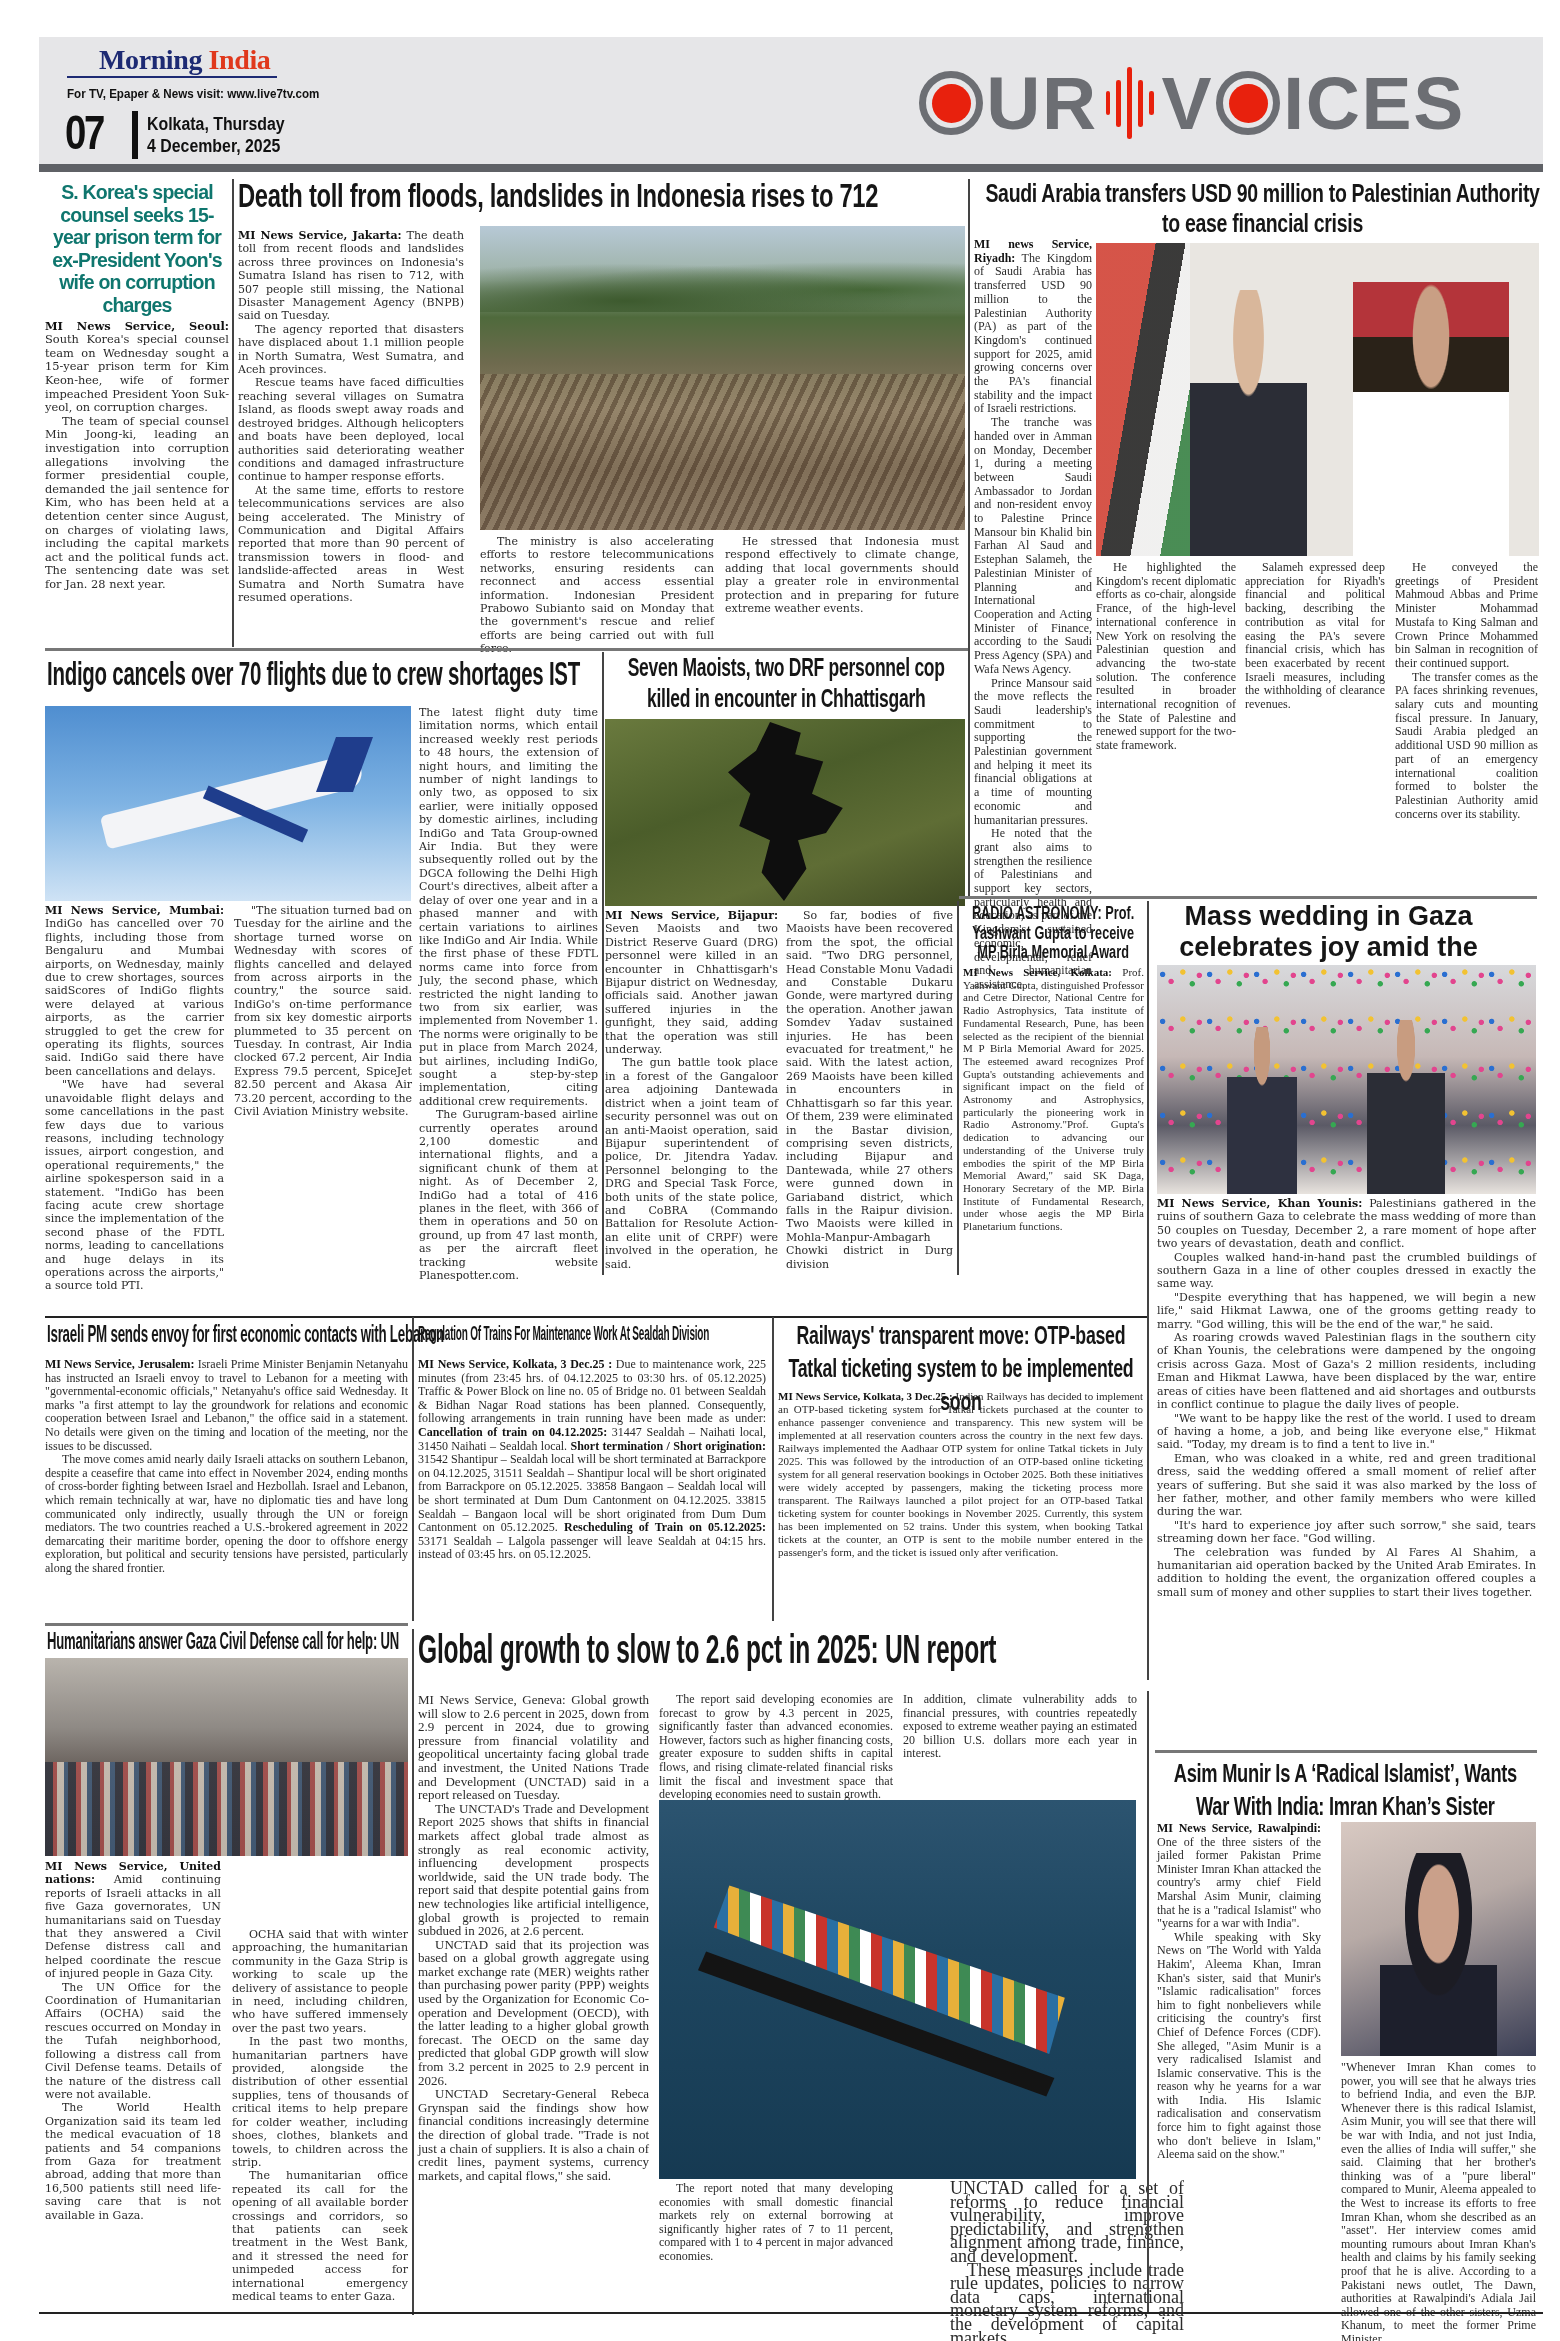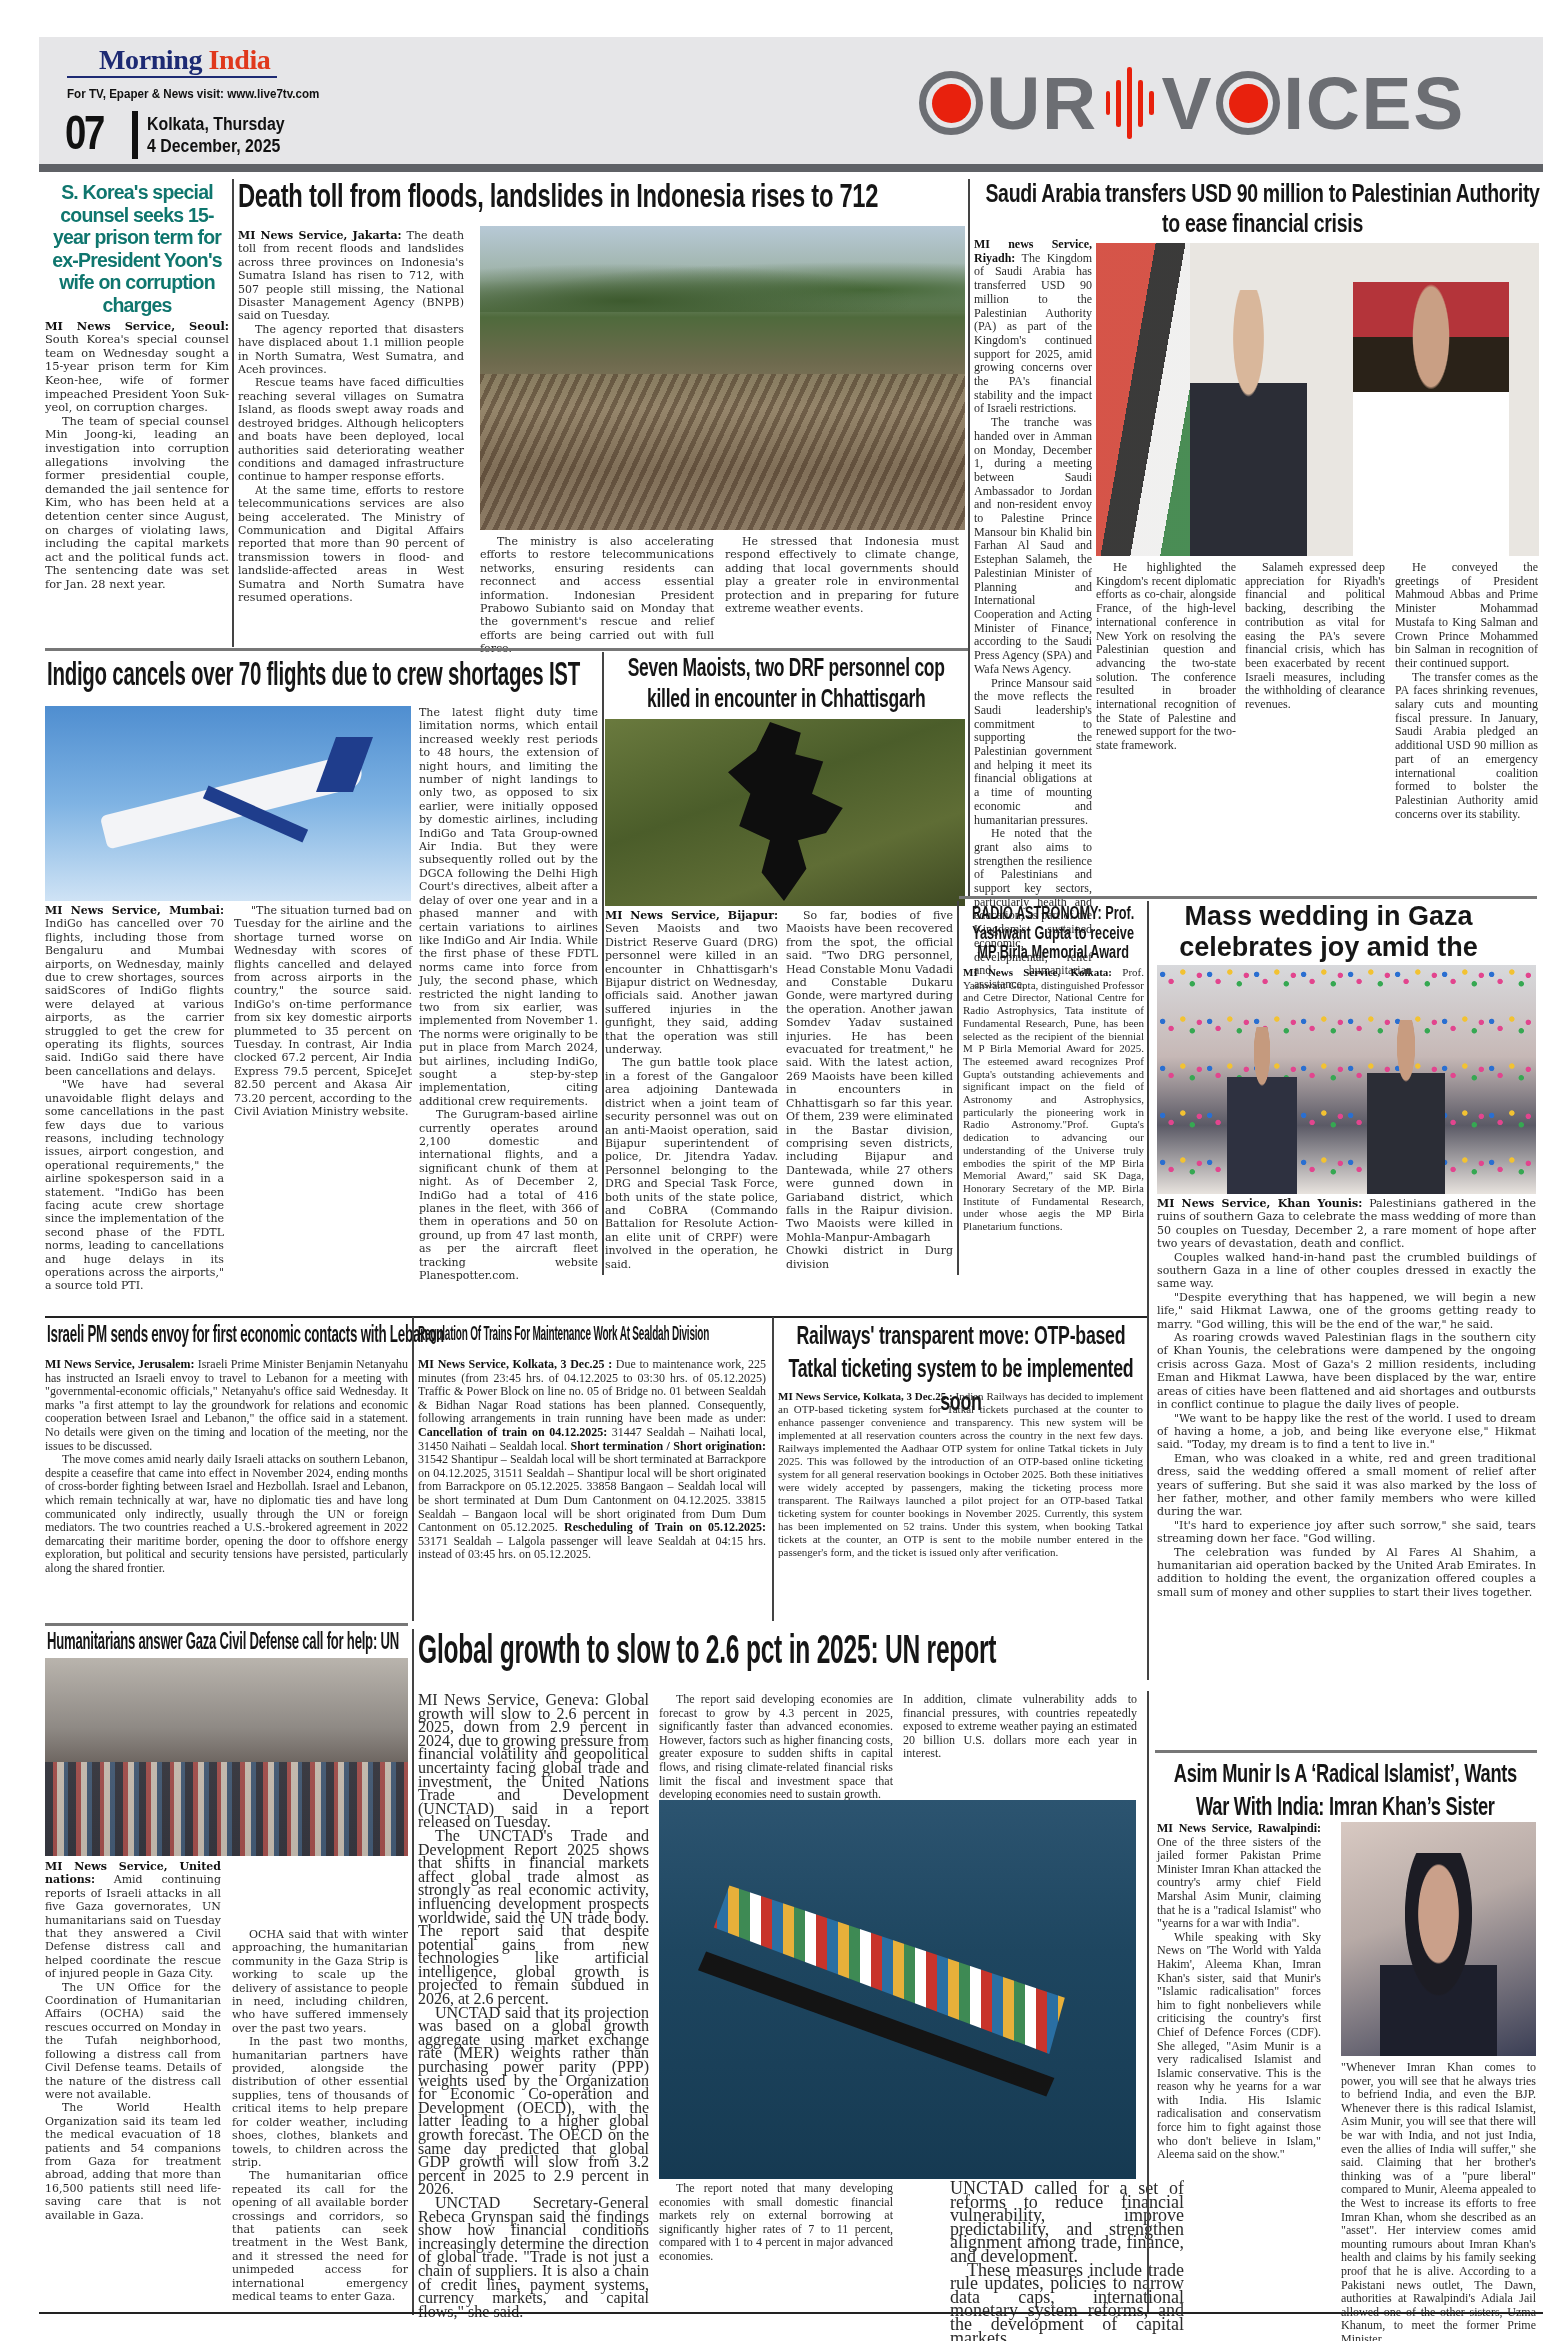--- a/index.html
+++ b/index.html
@@ -218,21 +218,21 @@
   <p>The World Health Organization said its team led the medical evacuation of 18 patients and 54 companions from Gaza for treatment abroad, adding that more than 16,500 patients still need life-saving care that is not available in Gaza.</p>
 </div>
 <div class="abs col" style="left:232px;top:1928px;width:176px;">
   <p>OCHA said that with winter approaching, the humanitarian community in the Gaza Strip is working to scale up the delivery of assistance to people in need, including children, who have suffered immensely over the past two years.</p>
   <p>In the past two months, humanitarian partners have provided, alongside the distribution of other essential supplies, tens of thousands of critical items to help prepare for colder weather, including shoes, clothes, blankets and towels, to children across the strip.</p>
   <p>The humanitarian office repeated its call for the opening of all available border crossings and corridors, so that patients can seek treatment in the West Bank, and it stressed the need for unimpeded access for international emergency medical teams to enter Gaza.</p>
 </div>
 <div class="abs rule-v" style="left:412px;top:1629px;height:686px;"></div>
 
 <div class="abs headline" style="left:418px;top:1627px;font-size:41px;line-height:45px;white-space:nowrap;transform:scaleX(0.6);letter-spacing:-0.4px;">Global growth to slow to 2.6 pct in 2025: UN report</div>
-<div class="abs col nr" style="left:418px;top:1693px;width:231px;font-size:16px;line-height:13.6px;">
+<div class="abs col nr" style="left:418px;top:1693px;width:231px;font-size:13px;line-height:13.6px;">
   <p class="first">MI News Service, Geneva: Global growth will slow to 2.6 percent in 2025, down from 2.9 percent in 2024, due to growing pressure from financial volatility and geopolitical uncertainty facing global trade and investment, the United Nations Trade and Development (UNCTAD) said in a report released on Tuesday.</p>
   <p>The UNCTAD's Trade and Development Report 2025 shows that shifts in financial markets affect global trade almost as strongly as real economic activity, influencing development prospects worldwide, said the UN trade body. The report said that despite potential gains from new technologies like artificial intelligence, global growth is projected to remain subdued in 2026, at 2.6 percent.</p>
   <p>UNCTAD said that its projection was based on a global growth aggregate using market exchange rate (MER) weights rather than purchasing power parity (PPP) weights used by the Organization for Economic Co-operation and Development (OECD), with the latter leading to a higher global growth forecast. The OECD on the same day predicted that global GDP growth will slow from 3.2 percent in 2025 to 2.9 percent in 2026.</p>
   <p>UNCTAD Secretary-General Rebeca Grynspan said the findings show how financial conditions increasingly determine the direction of global trade. "Trade is not just a chain of suppliers. It is also a chain of credit lines, payment systems, currency markets, and capital flows," she said.</p>
 </div>
 <div class="abs col nr" style="left:659px;top:1693px;width:234px;font-size:12px;line-height:13.6px;">
   <p>The report said developing economies are forecast to grow by 4.3 percent in 2025, significantly faster than advanced economies. However, factors such as higher financing costs, greater exposure to sudden shifts in capital flows, and rising climate-related financial risks limit the fiscal and investment space that developing economies need to sustain growth.</p>
 </div>
 <div class="abs col nr" style="left:903px;top:1693px;width:234px;font-size:12px;line-height:13.6px;">
   <p class="first">In addition, climate vulnerability adds to financial pressures, with countries repeatedly exposed to extreme weather paying an estimated 20 billion U.S. dollars more each year in interest.</p>

